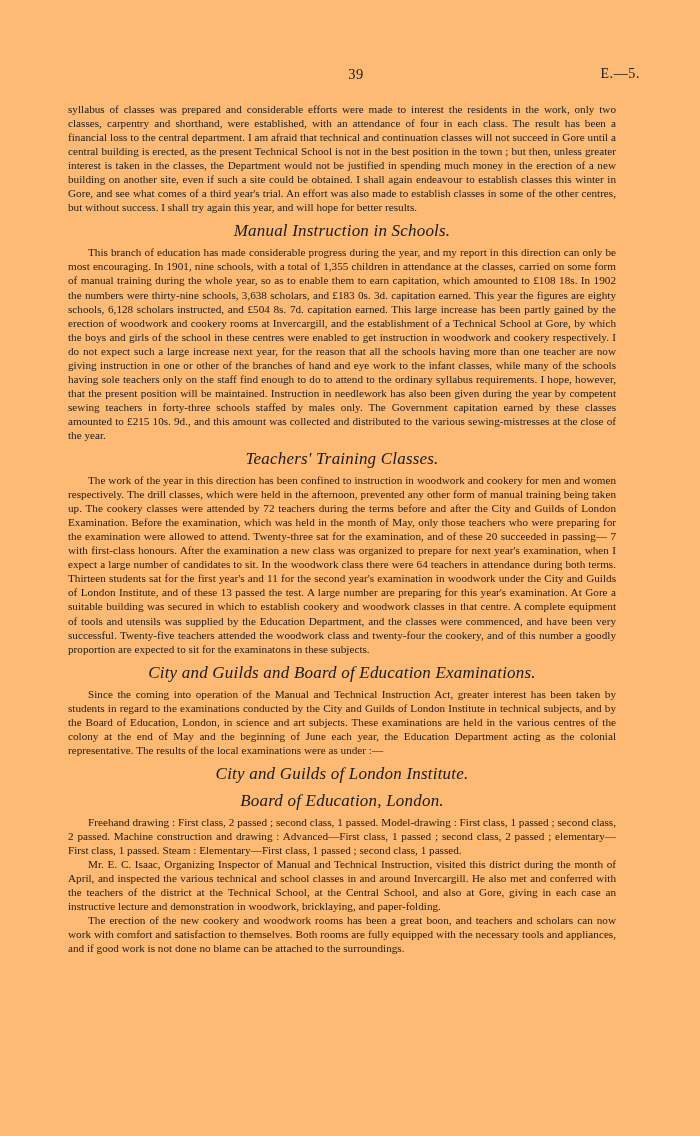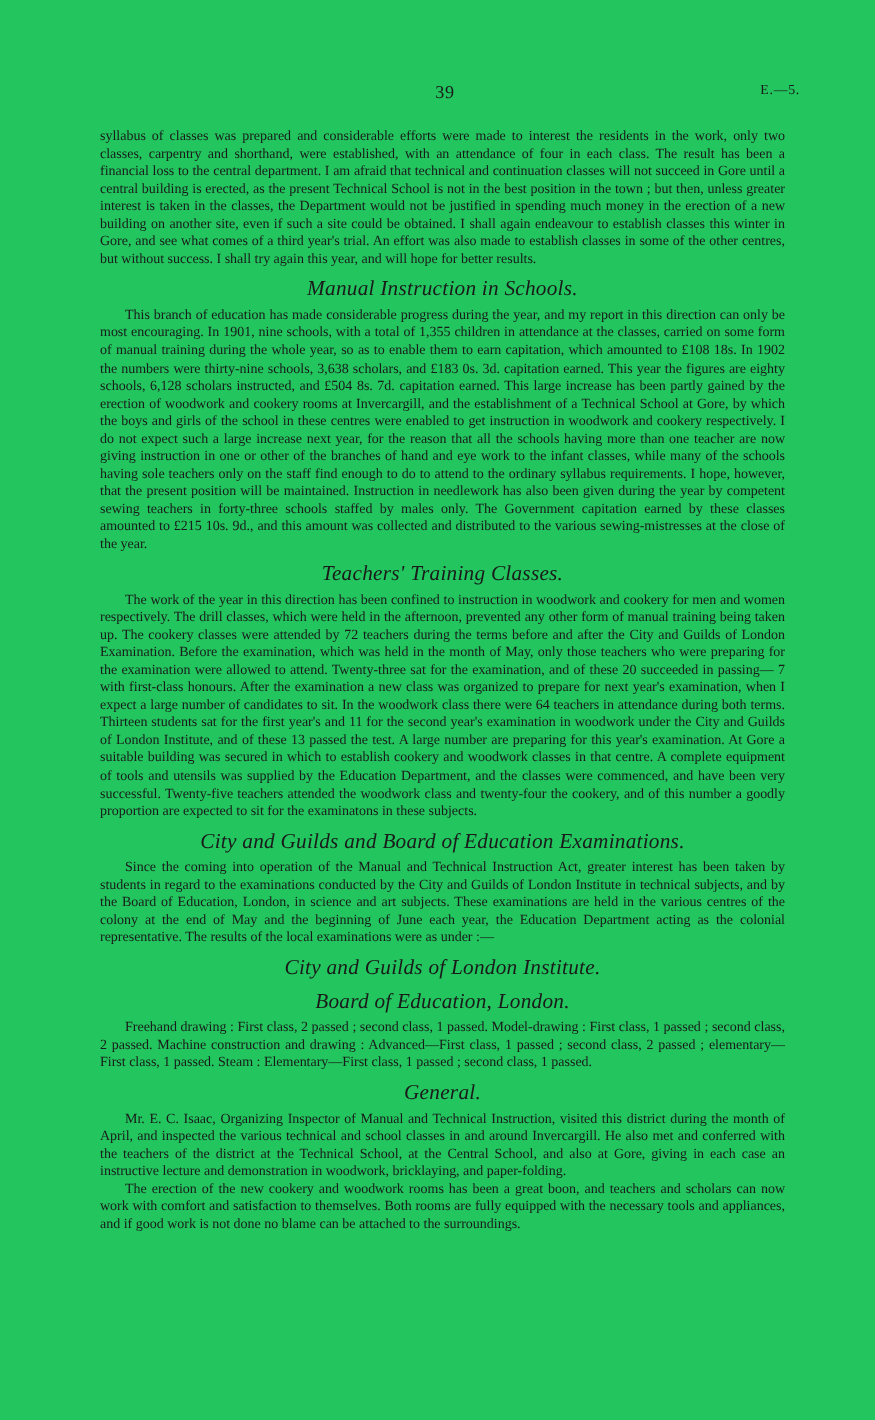--- a/index.html
+++ b/index.html
@@ -10,49 +10,49 @@
   body {
     width: 700px;
     height: 1136px;
     font-family: "Liberation Serif", serif;
     color: #1a1a1a;
   }
   .page {
     position: relative;
     width: 700px;
     height: 1136px;
-    background: #22c55e;
+    background: #fdba74;
     overflow: hidden;
   }
   .header {
     position: absolute;
     top: 66px;
     left: 72px;
     right: 60px;
     height: 20px;
   }
   .page-number {
     position: absolute;
     left: 50%;
     transform: translateX(-50%);
     font-size: 14.5px;
     letter-spacing: 0.5px;
     color: #1a1a1a;
   }
   .doc-code {
     position: absolute;
     right: 0;
-    font-size: 11px;
+    font-size: 14px;
     letter-spacing: 0.6px;
     color: #1a1a1a;
   }
   .body-col {
     position: absolute;
     top: 102px;
-    left: 80px;
+    left: 68px;
     width: 548px;
   }
   p.para {
     margin: 0 0 0 0;
     font-size: 11.2px;
     line-height: 14.05px;
     text-align: justify;
     text-justify: inter-word;
     color: #1a1a1a;
     hyphens: none;
@@ -85,18 +85,17 @@
       <p class="para">syllabus of classes was prepared and considerable efforts were made to interest the residents in the work, only two classes, carpentry and shorthand, were established, with an attendance of four in each class.    The result has been a financial loss to the central department.    I am afraid that technical and continuation classes will not succeed in Gore until a central building is erected, as the present Technical School is not in the best position in the town ; but then, unless greater interest is taken in the classes, the Department would not be justified in spending much money in the erection of a new building on another site, even if such a site could be obtained.    I shall again endeavour to establish classes this winter in Gore, and see what comes of a third year's trial.    An effort was also made to establish classes in some of the other centres, but without success.    I shall try again this year, and will hope for better results.</p>
       <h2 class="section">Manual Instruction in Schools.</h2>
       <p class="para indent">This branch of education has made considerable progress during the year, and my report in this direction can only be most encouraging.    In 1901, nine schools, with a total of 1,355 children in attendance at the classes, carried on some form of manual training during the whole year, so as to enable them to earn capitation, which amounted to £108 18s.    In 1902 the numbers were thirty-nine schools, 3,638 scholars, and £183 0s. 3d. capitation earned.    This year the figures are eighty schools, 6,128 scholars instructed, and £504 8s. 7d. capitation earned.    This large increase has been partly gained by the erection of woodwork and cookery rooms at Invercargill, and the establishment of a Technical School at Gore, by which the boys and girls of the school in these centres were enabled to get instruction in woodwork and cookery respectively.    I do not expect such a large increase next year, for the reason that all the schools having more than one teacher are now giving instruction in one or other of the branches of hand and eye work to the infant classes, while many of the schools having sole teachers only on the staff find enough to do to attend to the ordinary syllabus requirements.    I hope, however, that the present position will be maintained.    Instruction in needlework has also been given during the year by competent sewing teachers in forty-three schools staffed by males only.    The Government capitation earned by these classes amounted to £215 10s. 9d., and this amount was collected and distributed to the various sewing-mistresses at the close of the year.</p>
       <h2 class="section">Teachers' Training Classes.</h2>
       <p class="para indent">The work of the year in this direction has been confined to instruction in woodwork and cookery for men and women respectively.    The drill classes, which were held in the afternoon, prevented any other form of manual training being taken up.    The cookery classes were attended by 72 teachers during the terms before and after the City and Guilds of London Examination.    Before the examination, which was held in the month of May, only those teachers who were preparing for the examination were allowed to attend.    Twenty-three sat for the examination, and of these 20 succeeded in passing— 7 with first-class honours.    After the examination a new class was organized to prepare for next year's examination, when I expect a large number of candidates to sit.    In the woodwork class there were 64 teachers in attendance during both terms.    Thirteen students sat for the first year's and 11 for the second year's examination in woodwork under the City and Guilds of London Institute, and of these 13 passed the test.    A large number are preparing for this year's examination.    At Gore a suitable building was secured in which to establish cookery and woodwork classes in that centre.    A complete equipment of tools and utensils was supplied by the Education Department, and the classes were commenced, and have been very successful.    Twenty-five teachers attended the woodwork class and twenty-four the cookery, and of this number a goodly proportion are expected to sit for the examinatons in these subjects.</p>
       <h2 class="section">City and Guilds and Board of Education Examinations.</h2>
       <p class="para indent">Since the coming into operation of the Manual and Technical Instruction Act, greater interest has been taken by students in regard to the examinations conducted by the City and Guilds of London Institute in technical subjects, and by the Board of Education, London, in science and art subjects. These examinations are held in the various centres of the colony at the end of May and the beginning of June each year, the Education Department acting as the  colonial representative.    The results of the local examinations were as under :—</p>
       <h2 class="section">City and Guilds of London Institute.</h2>
       <h2 class="section">Board of Education, London.</h2>
       <p class="para indent">Freehand drawing :  First class, 2 passed ;  second class, 1 passed.   Model-drawing :  First class, 1 passed ; second class, 2 passed.   Machine construction and drawing :  Advanced—First class, 1 passed ; second class, 2 passed ; elementary—First class, 1 passed.   Steam :  Elementary—First class, 1 passed ; second class, 1 passed.</p>
-      <h2 class="section">General.</h2>
       <p class="para indent">Mr. E. C. Isaac, Organizing Inspector of Manual and Technical Instruction, visited this district during the month of April, and inspected the various technical and school classes in and around Invercargill.    He also met and conferred with the teachers of the district at the Technical School, at the Central School, and also at Gore, giving in each case an instructive lecture and demonstration in woodwork,  bricklaying, and paper-folding.</p>
       <p class="para indent">The erection of the new cookery and woodwork rooms  has  been a great boon, and teachers and scholars can now work with comfort and satisfaction to themselves.    Both rooms are fully equipped with the necessary tools and appliances, and  if good work is not done no blame can be attached to the surroundings.</p>
     </div>
 
 </div>
 
 </body></html>

